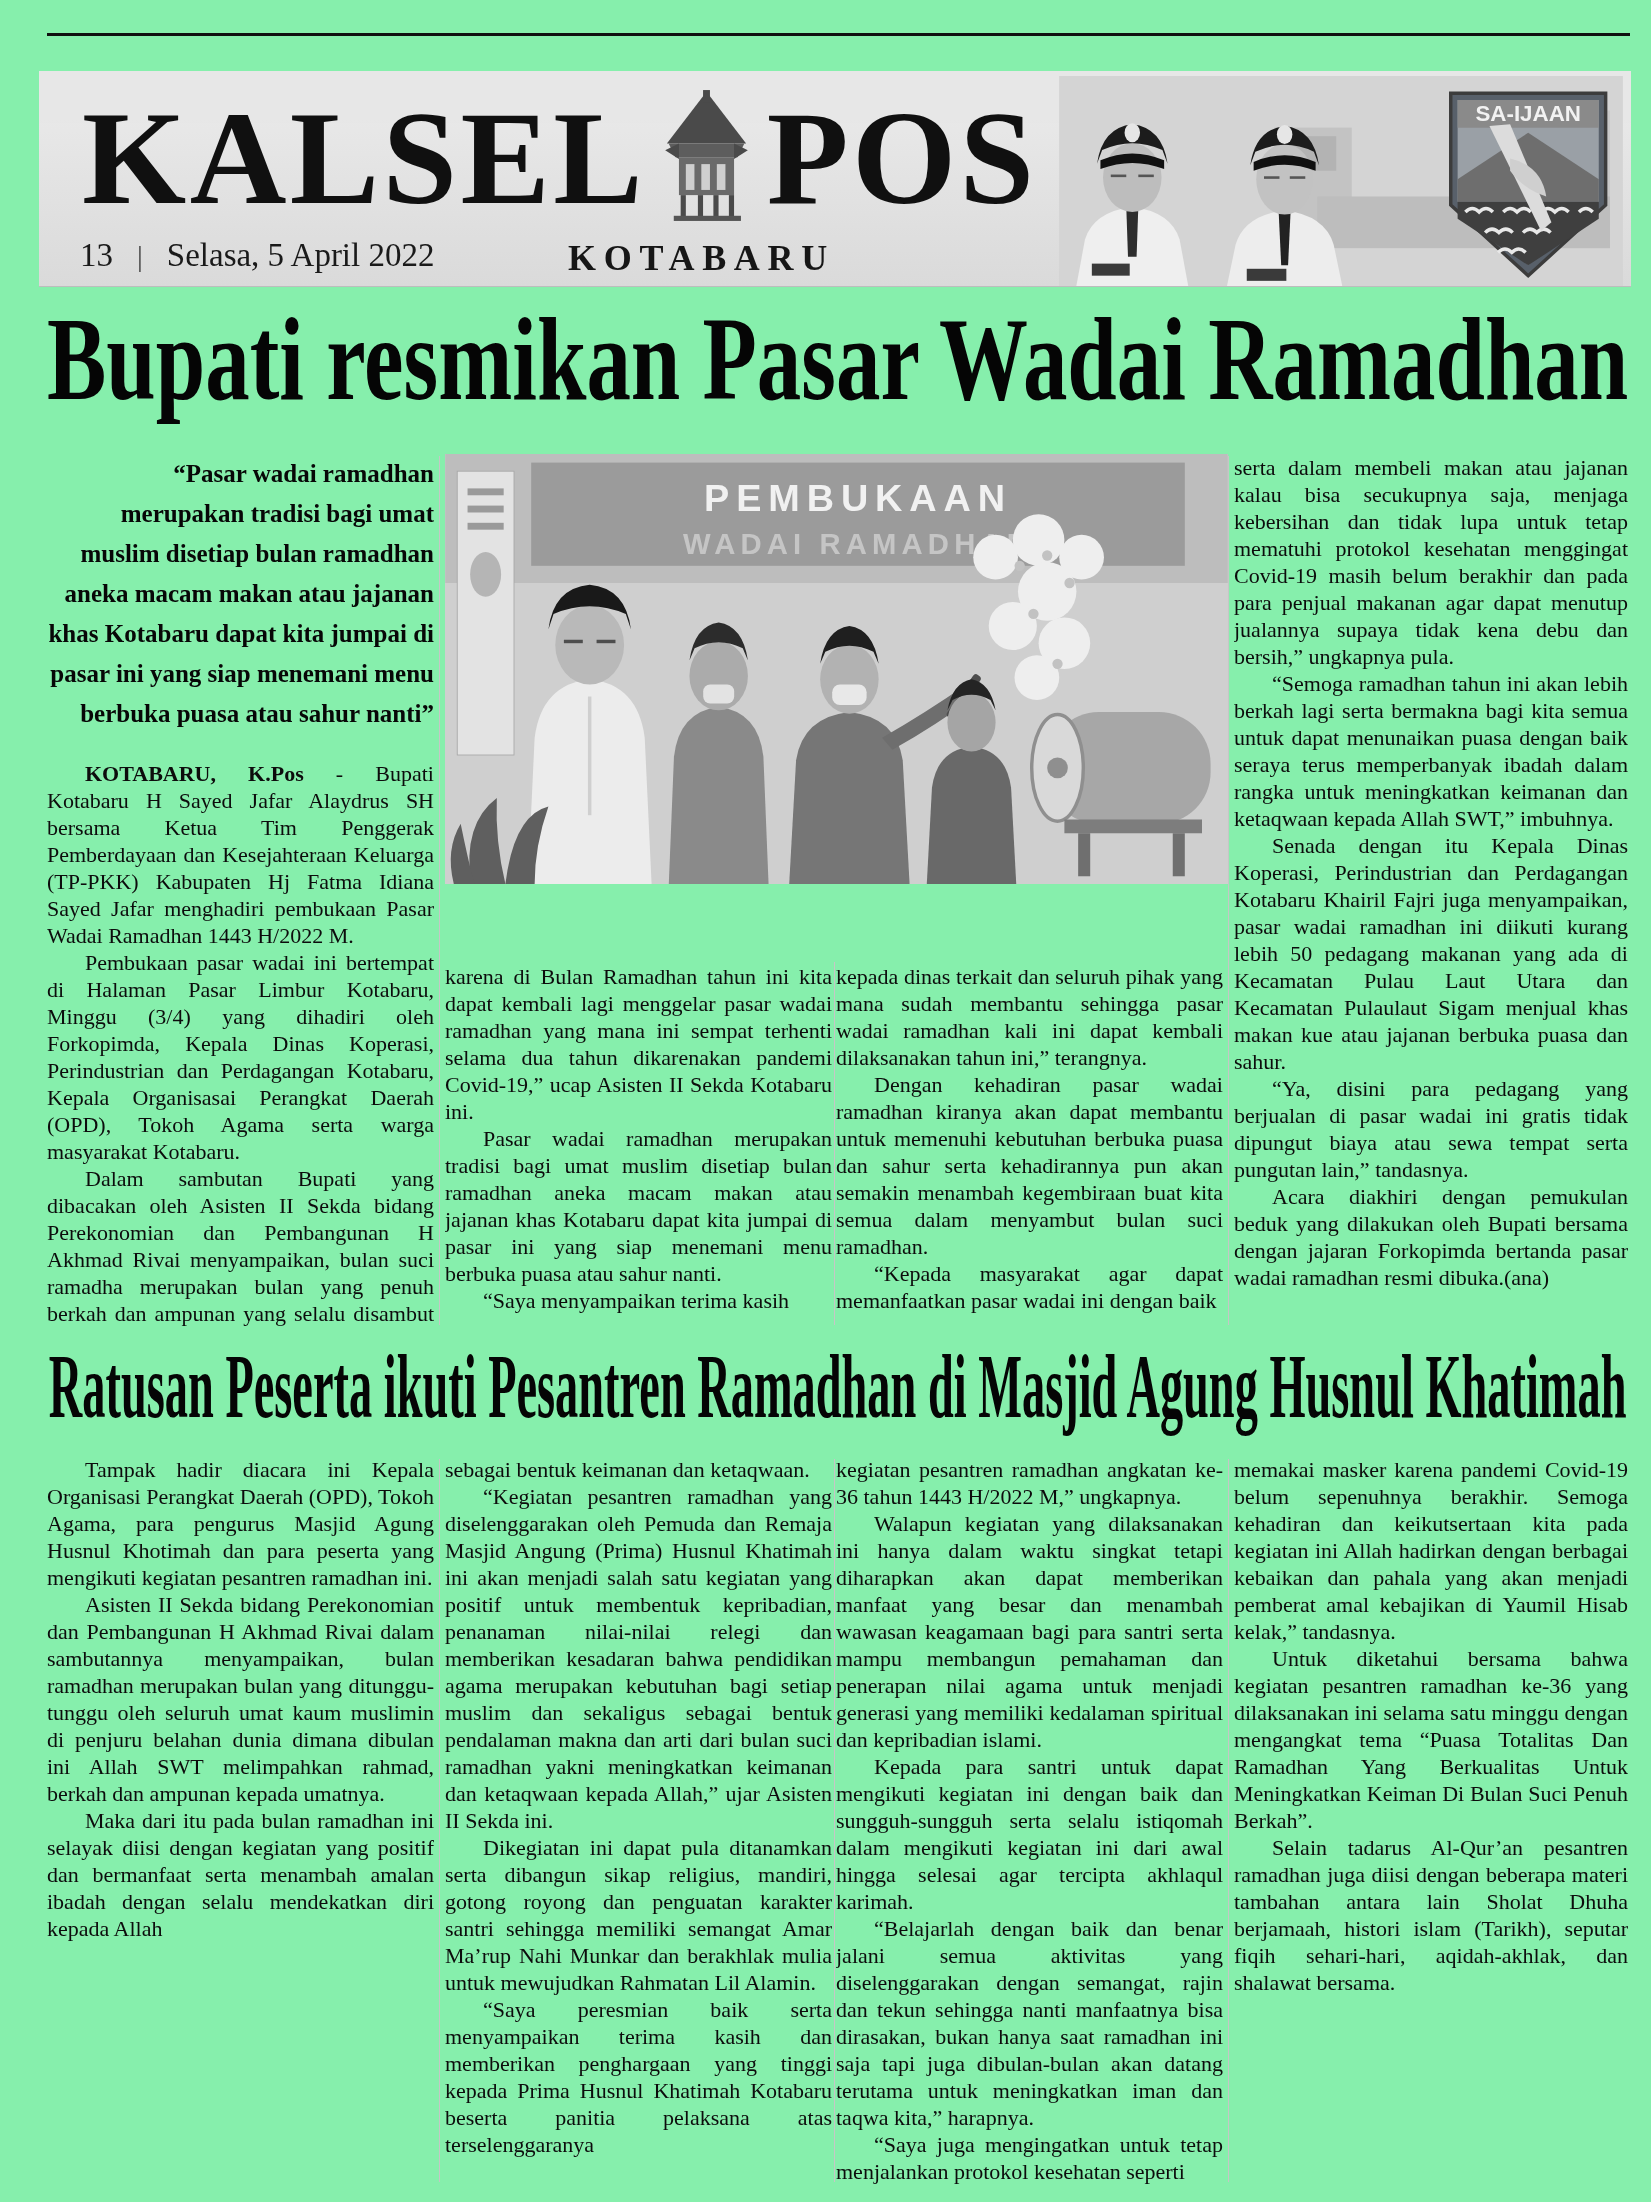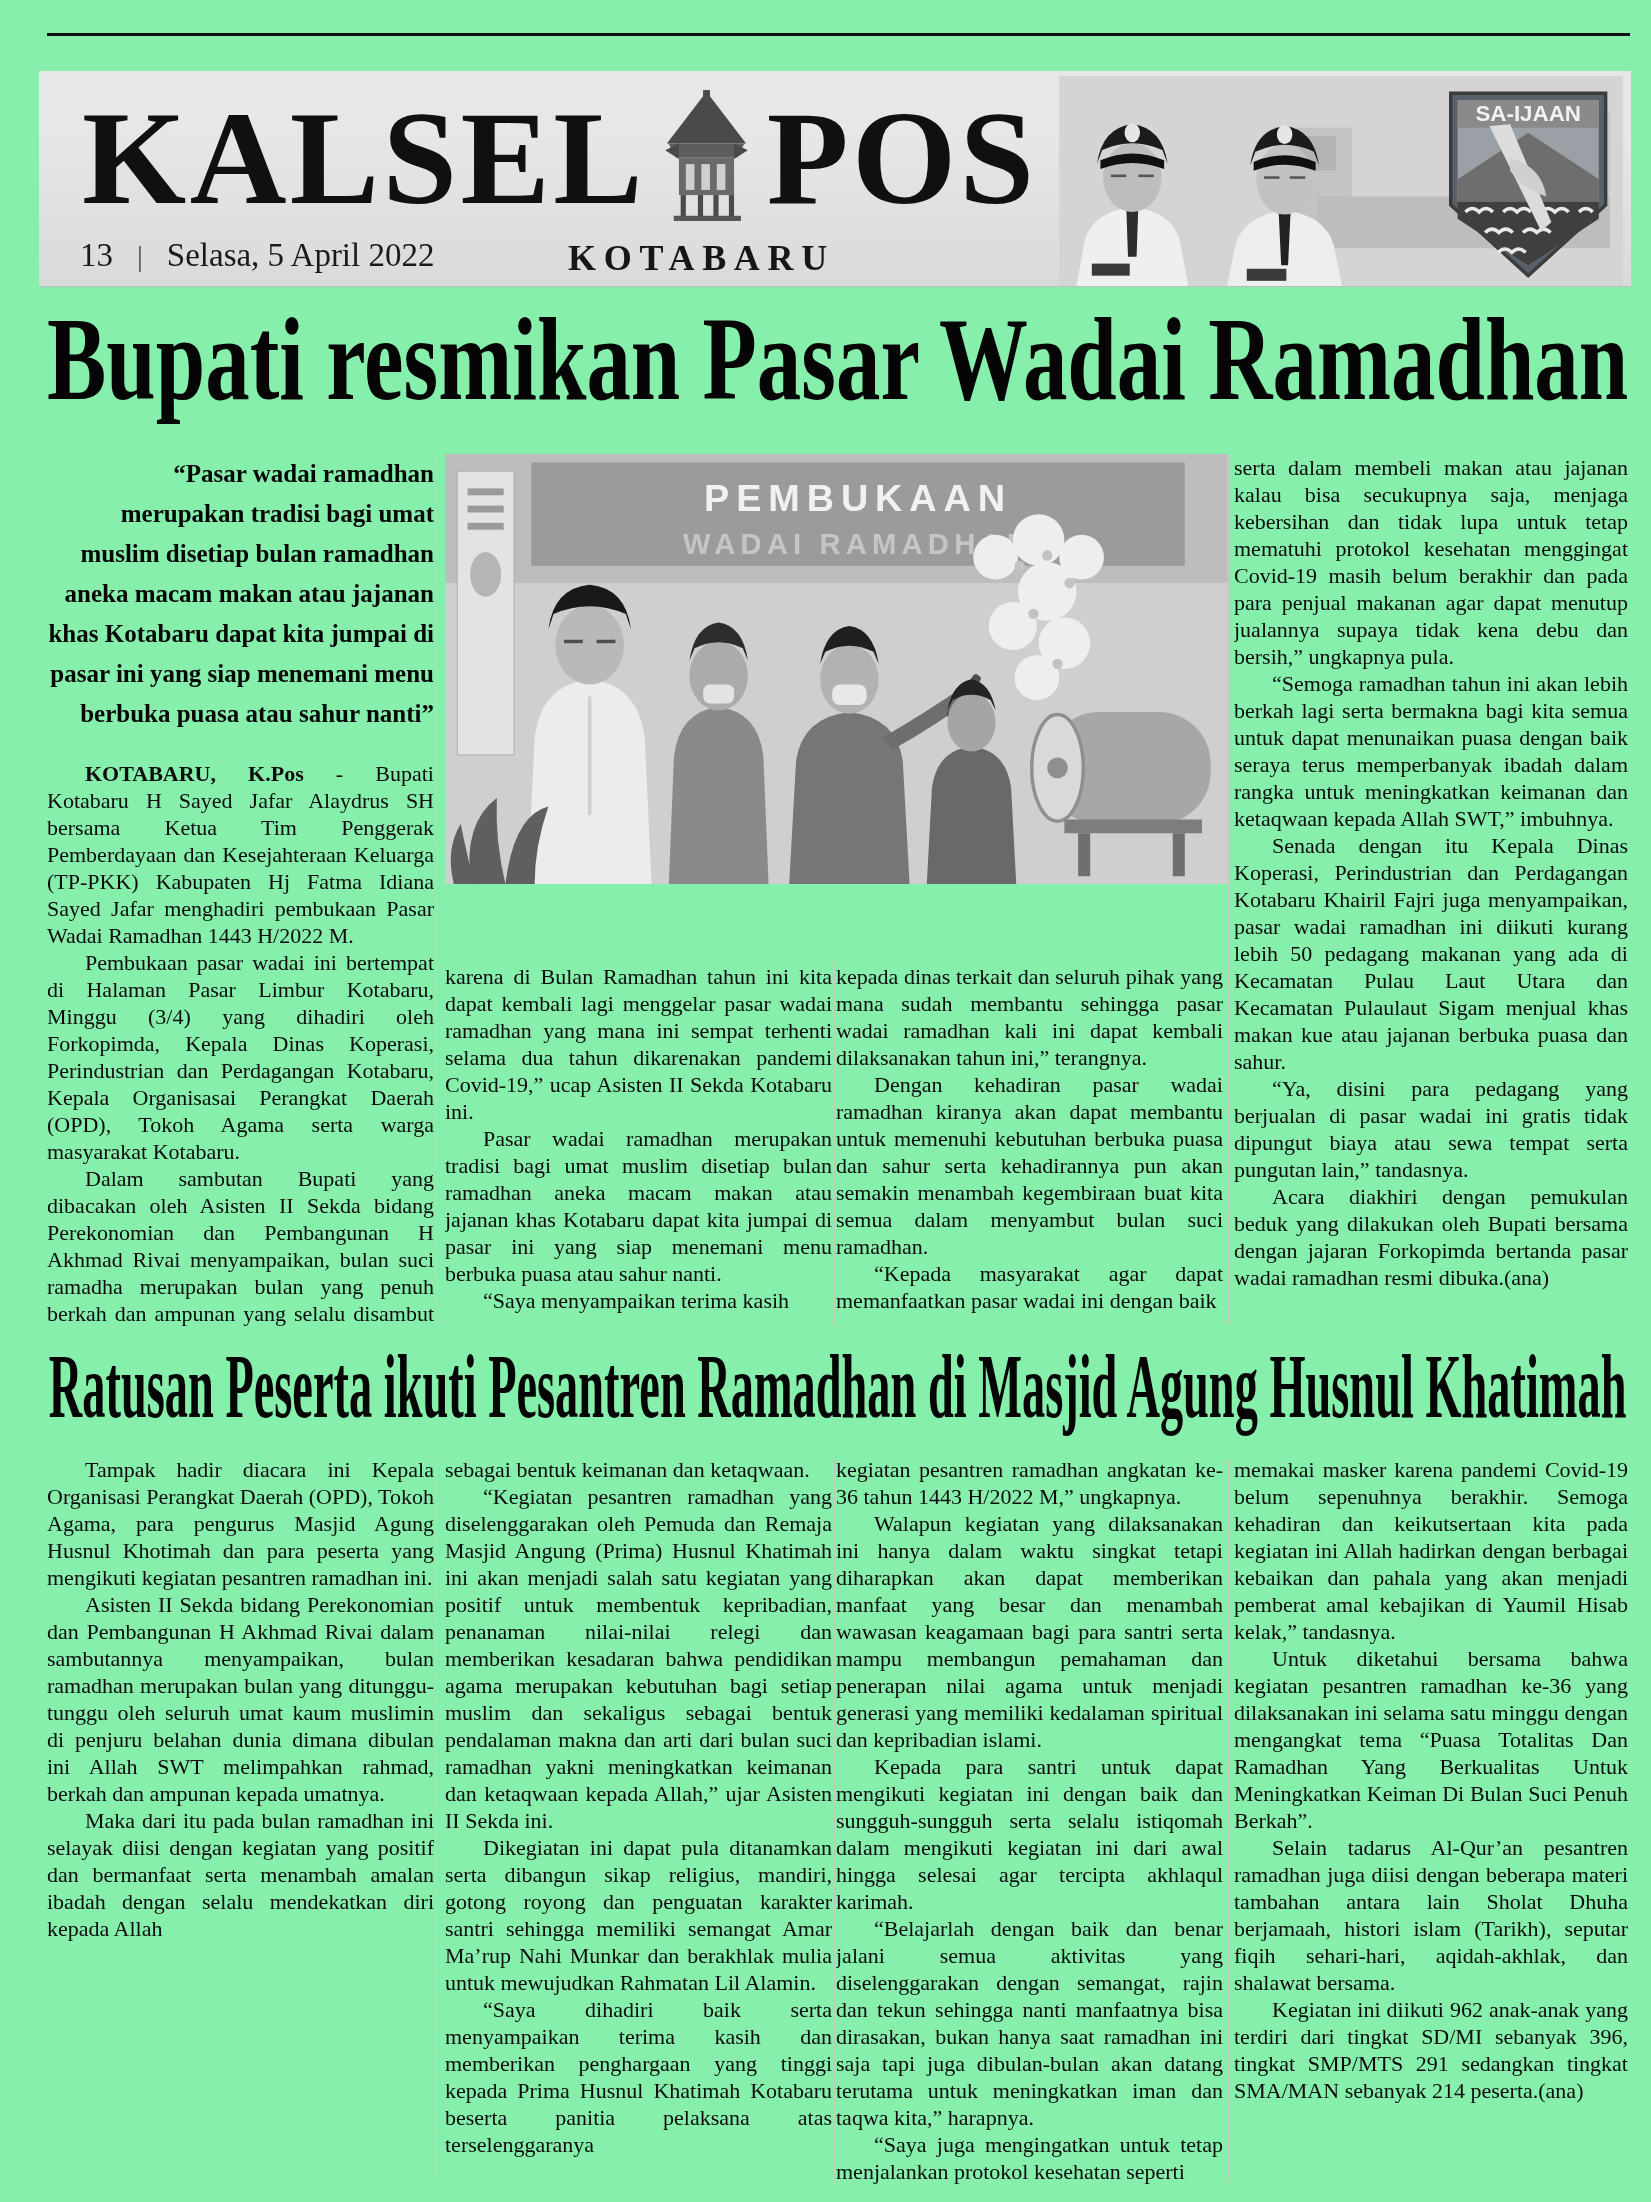--- a/index.html
+++ b/index.html
@@ -258,33 +258,32 @@
     <div class="col" style="left:0;top:0;width:387px;height:736px;">
       <p class="body-p indent">Tampak hadir diacara ini Kepala Organisasi Perangkat Daerah (OPD), Tokoh Agama, para pengurus Masjid Agung Husnul Khotimah dan para peserta yang mengikuti kegiatan pesantren ramadhan ini.</p>
       <p class="body-p indent">Asisten II Sekda bidang Perekonomian dan Pembangunan H Akhmad Rivai dalam sambutannya menyampaikan, bulan ramadhan merupakan bulan yang ditunggu-tunggu oleh seluruh umat kaum muslimin di penjuru belahan dunia dimana dibulan ini Allah SWT melimpahkan rahmad, berkah dan ampunan kepada umatnya.</p>
       <p class="body-p indent">Maka dari itu pada bulan ramadhan ini selayak  diisi dengan kegiatan yang positif dan bermanfaat serta menambah amalan ibadah dengan selalu mendekatkan diri kepada Allah</p>
     </div>
 
     <div class="col" style="left:398px;top:0;width:387px;height:736px;">
       <p class="body-p">sebagai bentuk keimanan dan ketaqwaan.</p>
       <p class="body-p indent">“Kegiatan pesantren ramadhan yang diselenggarakan oleh Pemuda dan Remaja Masjid Angung (Prima) Husnul Khatimah ini akan menjadi salah satu kegiatan yang positif untuk membentuk kepribadian, penanaman nilai-nilai relegi dan memberikan kesadaran bahwa pendidikan agama merupakan kebutuhan bagi setiap muslim dan sekaligus sebagai bentuk pendalaman makna dan arti dari bulan suci ramadhan yakni meningkatkan keimanan dan ketaqwaan kepada Allah,” ujar Asisten II Sekda ini.</p>
       <p class="body-p indent">Dikegiatan ini dapat pula ditanamkan serta dibangun sikap religius, mandiri, gotong royong dan penguatan karakter santri sehingga memiliki semangat Amar Ma’rup Nahi Munkar dan berakhlak mulia untuk mewujudkan Rahmatan Lil Alamin.</p>
-      <p class="body-p indent">“Saya dihadiri baik serta menyampaikan terima kasih dan memberikan penghargaan yang tinggi kepada Prima Husnul Khatimah Kotabaru beserta panitia pelaksana atas terselenggaranya</p>
+      <p class="body-p indent">“Saya peresmian baik serta menyampaikan terima kasih dan memberikan penghargaan yang tinggi kepada Prima Husnul Khatimah Kotabaru beserta panitia pelaksana atas terselenggaranya</p>
     </div>
 
     <div class="col" style="left:789px;top:0;width:387px;height:736px;">
       <p class="body-p">kegiatan pesantren ramadhan angkatan ke-36 tahun 1443 H/2022 M,” ungkapnya.</p>
       <p class="body-p indent">Walapun kegiatan yang dilaksanakan ini hanya dalam waktu singkat tetapi diharapkan akan dapat memberikan manfaat yang besar dan menambah wawasan keagamaan bagi para santri serta mampu membangun pemahaman dan penerapan nilai agama untuk menjadi generasi yang memiliki kedalaman spiritual dan kepribadian islami.</p>
       <p class="body-p indent">Kepada para santri untuk dapat mengikuti kegiatan ini dengan baik dan sungguh-sungguh serta selalu istiqomah dalam mengikuti kegiatan ini dari awal hingga selesai agar tercipta akhlaqul karimah.</p>
       <p class="body-p indent">“Belajarlah dengan baik dan benar jalani semua aktivitas yang diselenggarakan dengan semangat, rajin dan tekun sehingga nanti manfaatnya bisa dirasakan, bukan hanya saat ramadhan ini saja tapi juga dibulan-bulan akan datang terutama untuk meningkatkan iman dan taqwa kita,” harapnya.</p>
       <p class="body-p indent">“Saya juga mengingatkan untuk tetap menjalankan protokol kesehatan seperti</p>
     </div>
 
     <div class="col" style="left:1187px;top:0;width:394px;height:736px;">
       <p class="body-p">memakai masker karena pandemi Covid-19 belum sepenuhnya berakhir. Semoga kehadiran dan keikutsertaan kita pada kegiatan ini Allah hadirkan dengan berbagai kebaikan dan pahala yang akan menjadi pemberat amal kebajikan di Yaumil Hisab kelak,” tandasnya.</p>
       <p class="body-p indent">Untuk diketahui bersama bahwa kegiatan pesantren ramadhan ke-36 yang dilaksanakan ini selama satu minggu dengan mengangkat tema “Puasa Totalitas Dan Ramadhan Yang Berkualitas Untuk Meningkatkan Keiman Di Bulan Suci Penuh Berkah”.</p>
       <p class="body-p indent">Selain tadarus Al-Qur’an pesantren ramadhan juga diisi dengan beberapa materi tambahan antara lain Sholat Dhuha berjamaah, histori islam (Tarikh), seputar fiqih sehari-hari, aqidah-akhlak, dan shalawat bersama.</p>
-      <p class="body-p indent">Kegiatan ini diikuti 962 anak-anak yang terdiri dari tingkat SD/MI sebanyak 396, tingkat SMP/MTS 291 sedangkan tingkat SMA/MAN sebanyak 214 peserta.(ana)</p>
     </div>
   </div>
 
 </div>
 
 
 </body></html>

